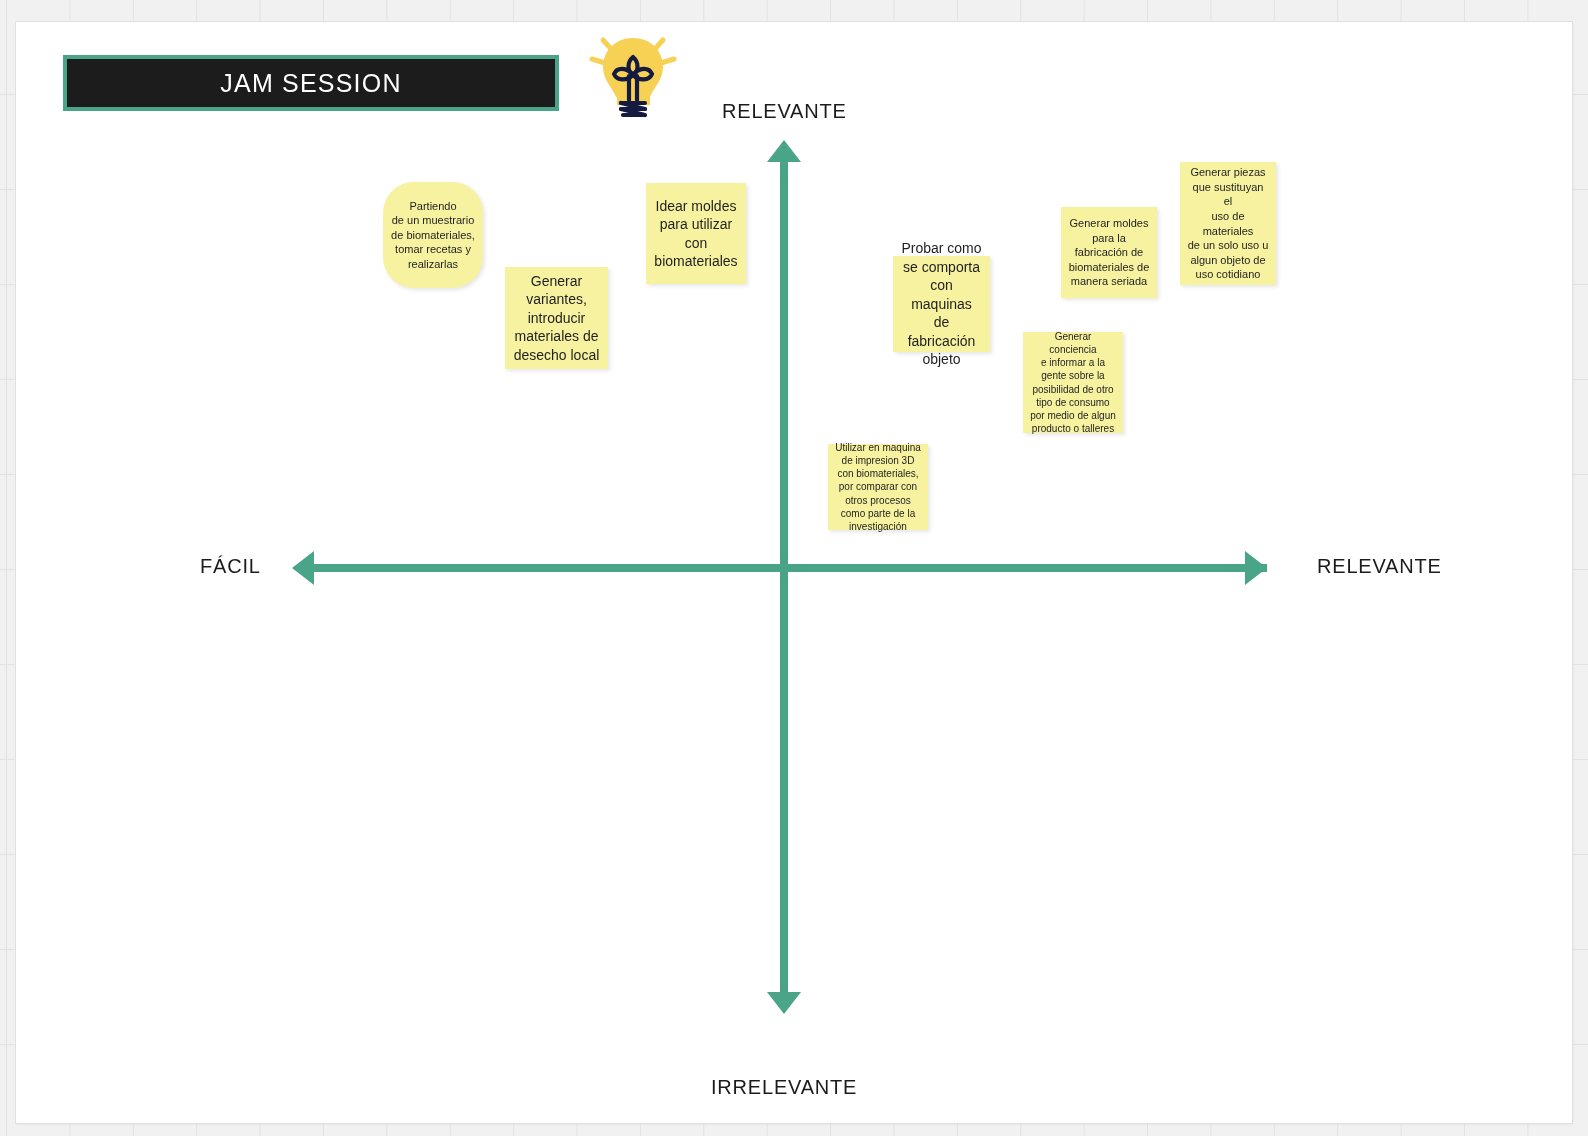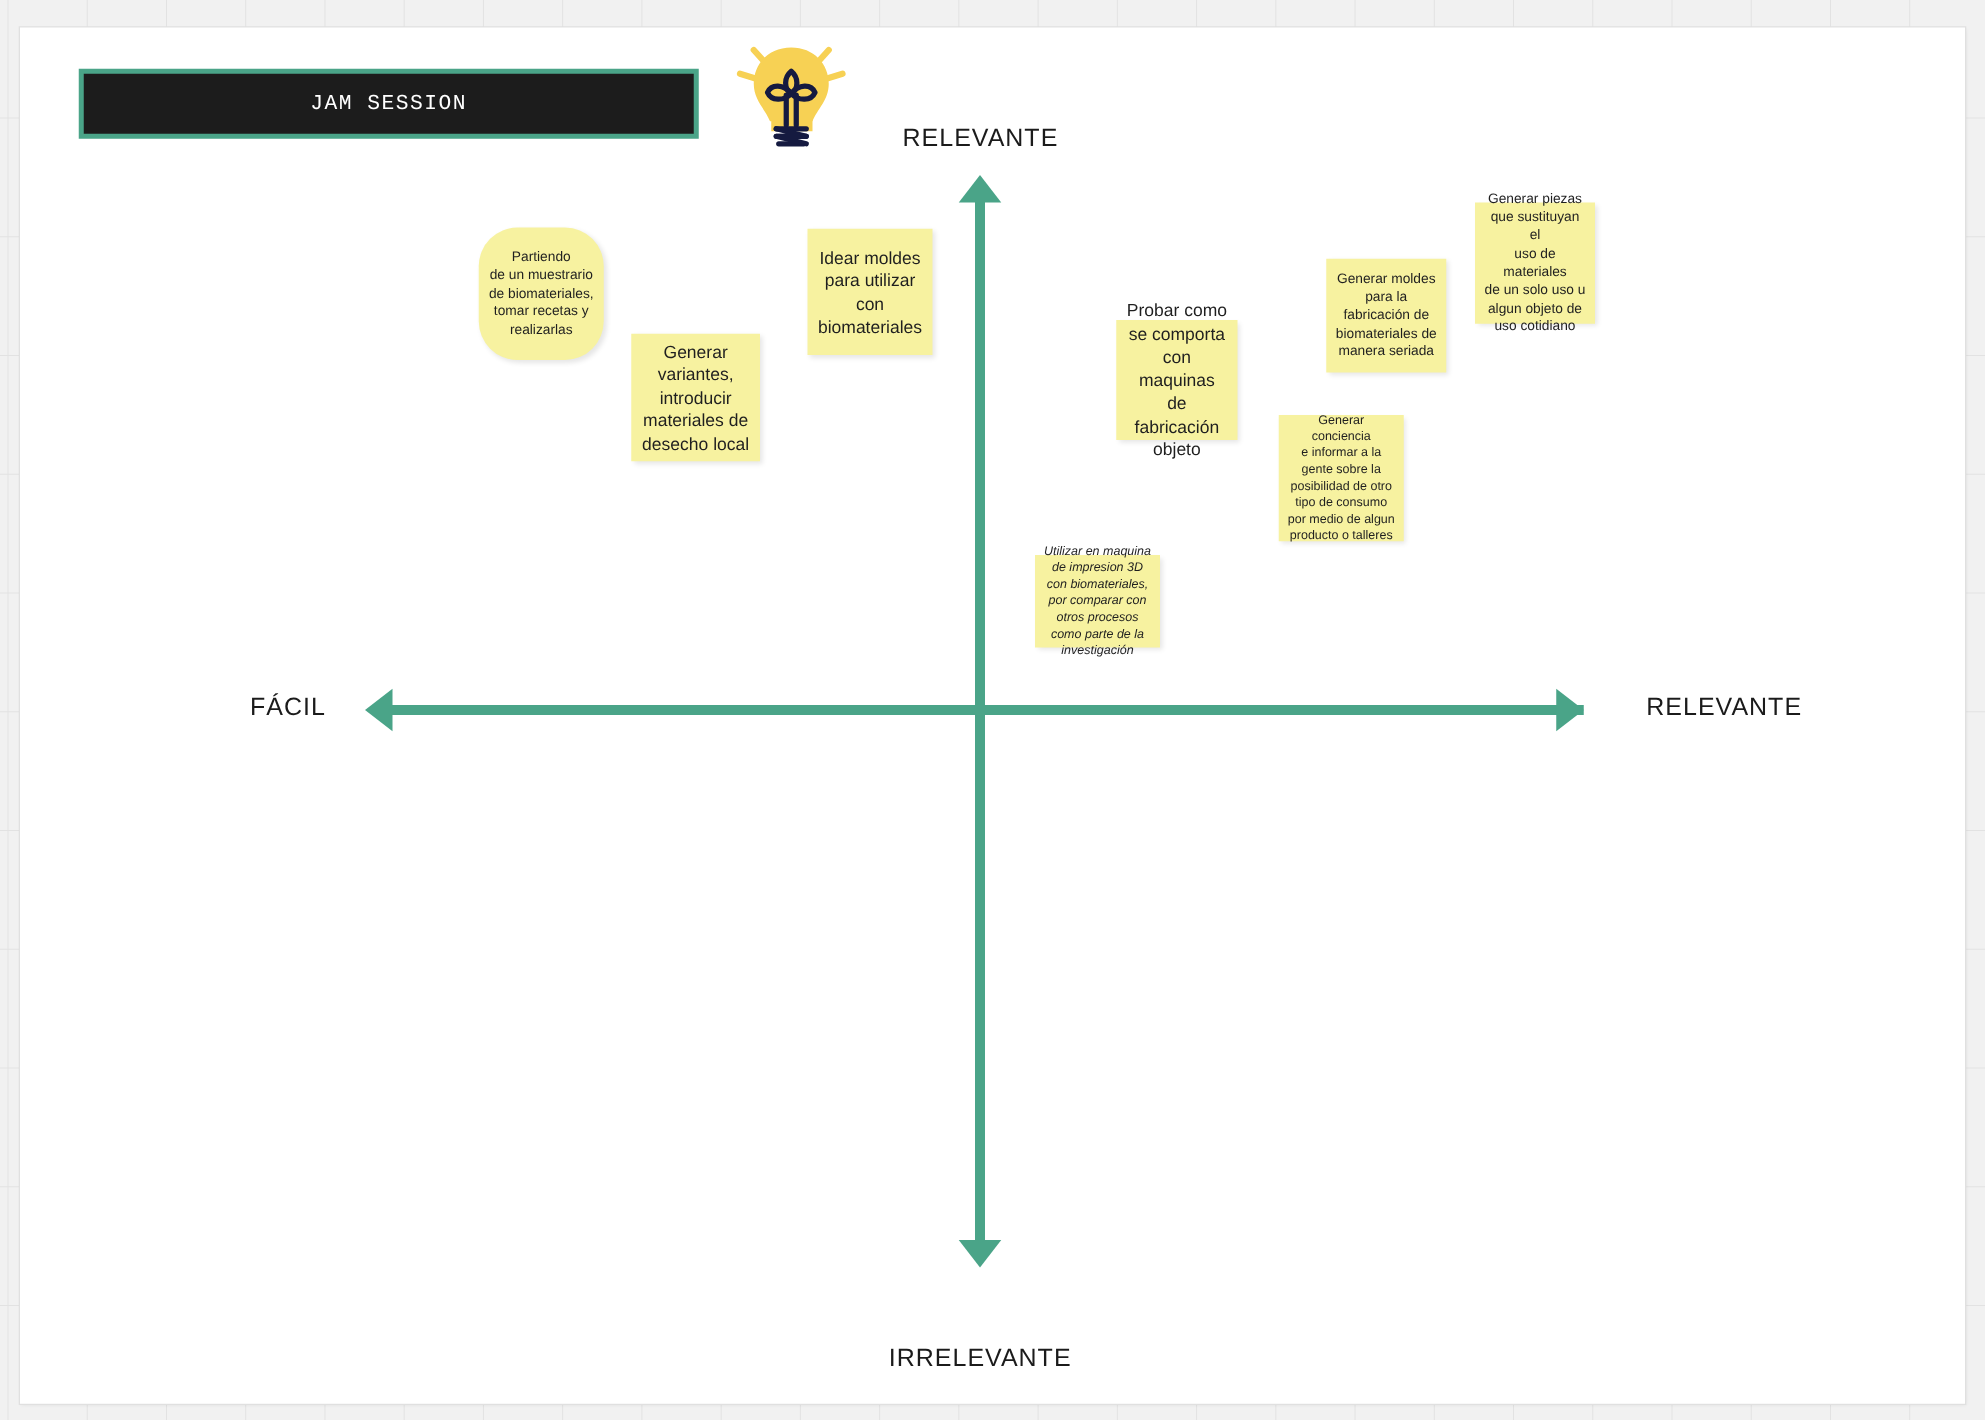--- a/index.html
+++ b/index.html
@@ -47,23 +47,23 @@
   #title-banner .inner {
     width: 100%;
     height: 100%;
     background: #1c1c1c;
     display: flex;
     align-items: center;
     justify-content: center;
   }
   #title-banner .inner span {
     color: #ffffff;
-    font-size: 17px;
+    font-size: 25px;
     letter-spacing: 1.2px;
-    font-family: Liberation Mono, monospace;
+    font-family: Liberation Sans, sans-serif;
     text-align: center;
   }
 
   
   #bulb {
     position: absolute;
     left: 586px;
     top: 26px;
     width: 94px;
     height: 104px;
@@ -203,39 +203,39 @@
 desecho local</div>
       <div class="note" style="left: 646px; top: 183px; width: 100px; height: 101px; font-size: 14px; background: rgb(247, 242, 160);">Idear moldes
 para utilizar
 con
 biomateriales</div>
       <div class="note" style="left: 893px; top: 256px; width: 97px; height: 96px; font-size: 14px; background: rgb(247, 242, 160);">Probar como
 se comporta
 con maquinas
 de fabricación
 objeto</div>
-      <div class="note" style="left: 828px; top: 444px; width: 100px; height: 74px; font-size: 10px; background: rgb(247, 242, 160); font-style: italic;">Utilizar en maquina
+      <div class="note" style="left: 828px; top: 444px; width: 100px; height: 86px; font-size: 10px; background: rgb(247, 242, 160);">Utilizar en maquina
 de impresion 3D
 con biomateriales,
 por comparar con
 otros procesos
 como parte de la
 investigación</div>
       <div class="note" style="left: 1023px; top: 332px; width: 100px; height: 101px; font-size: 10px; background: rgb(247, 242, 160);">Generar conciencia
 e informar a la
 gente sobre la
 posibilidad de otro
 tipo de consumo
 por medio de algun
 producto o talleres</div>
       <div class="note" style="left: 1061px; top: 207px; width: 96px; height: 91px; font-size: 11px; background: rgb(247, 242, 160);">Generar moldes
 para la
 fabricación de
 biomateriales de
 manera seriada</div>
-      <div class="note" style="left: 1180px; top: 162px; width: 96px; height: 97px; font-size: 11px; background: rgb(247, 242, 160);">Generar piezas
+      <div class="note" style="left: 1180px; top: 162px; width: 96px; height: 123px; font-size: 11px; background: rgb(247, 242, 160);">Generar piezas
 que sustituyan el
 uso de materiales
 de un solo uso u
 algun objeto de
 uso cotidiano</div>
     </div>
 </div>
 
 </body></html>

